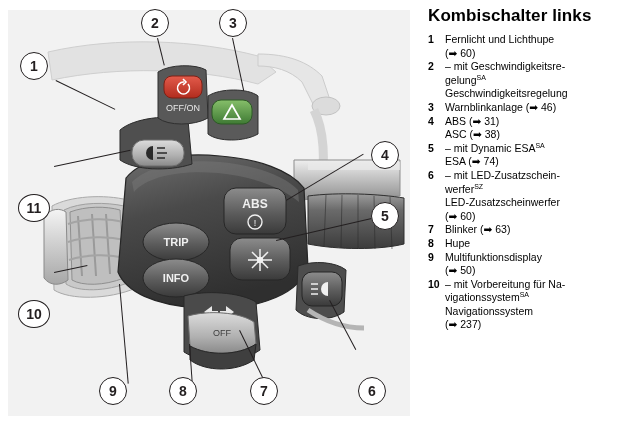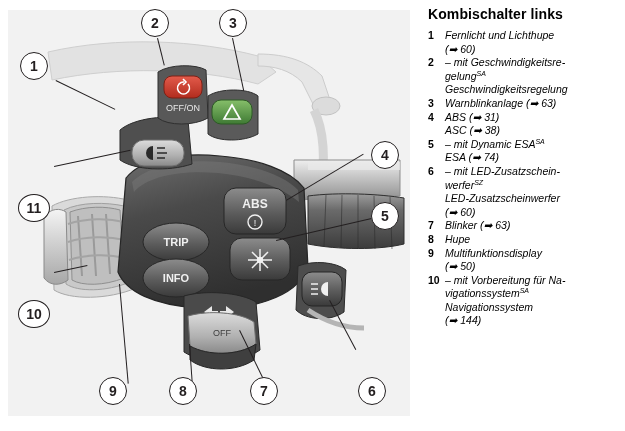--- a/index.html
+++ b/index.html
@@ -75,21 +75,21 @@
   #text-col {
     position: absolute;
     left: 424px;
     top: 0;
     width: 201px;
     height: 431px;
     padding: 6px 6px 0 4px;
     box-sizing: border-box;
   }
   #text-col h1 {
-    font-size: 14px;
+    font-size: 17px;
     font-weight: bold;
     margin: 0 0 7px 0;
     color: #000;
     letter-spacing: 0.1px;
   }
   .legend-row {
     display: flex;
     align-items: flex-start;
     margin-bottom: 0px;
   }
@@ -100,21 +100,20 @@
     font-weight: bold;
     line-height: 13.6px;
     color: #000;
     text-align: left;
   }
   .legend-text {
     flex: 1;
     font-size: 10.5px;
     line-height: 13.6px;
     color: #000;
-    font-style: italic;
   }
   .legend-text .sup {
     font-size: 7px;
     vertical-align: super;
     line-height: 0;
   }
   .sub-line {
     font-size: 10.5px;
     line-height: 13.6px;
     color: #000;
@@ -334,21 +333,21 @@
       <div class="legend-text">
         <div class="sub-line">– mit Geschwindigkeitsre-</div>
         <div class="sub-line">gelung<span class="sup">SA</span></div>
         <div class="sub-line">Geschwindigkeitsregelung</div>
       </div>
     </div>
 
     <div class="legend-row">
       <div class="legend-num">3</div>
       <div class="legend-text">
-        <div class="sub-line">Warnblinkanlage  (➡ 63)</div>
+        <div class="sub-line">Warnblinkanlage  (➡ 46)</div>
       </div>
     </div>
 
     <div class="legend-row">
       <div class="legend-num">4</div>
       <div class="legend-text">
         <div class="sub-line">ABS  (➡ 31)</div>
         <div class="sub-line">ASC  (➡ 38)</div>
       </div>
     </div>
@@ -392,17 +391,17 @@
         <div class="sub-line">(➡ 50)</div>
       </div>
     </div>
 
     <div class="legend-row">
       <div class="legend-num">10</div>
       <div class="legend-text">
         <div class="sub-line">– mit Vorbereitung für Na-</div>
         <div class="sub-line">vigationssystem<span class="sup">SA</span></div>
         <div class="sub-line">Navigationssystem</div>
-        <div class="sub-line">(➡ 144)</div>
+        <div class="sub-line">(➡ 237)</div>
       </div>
     </div>
   </div>
 </div>
 
 </body></html>

